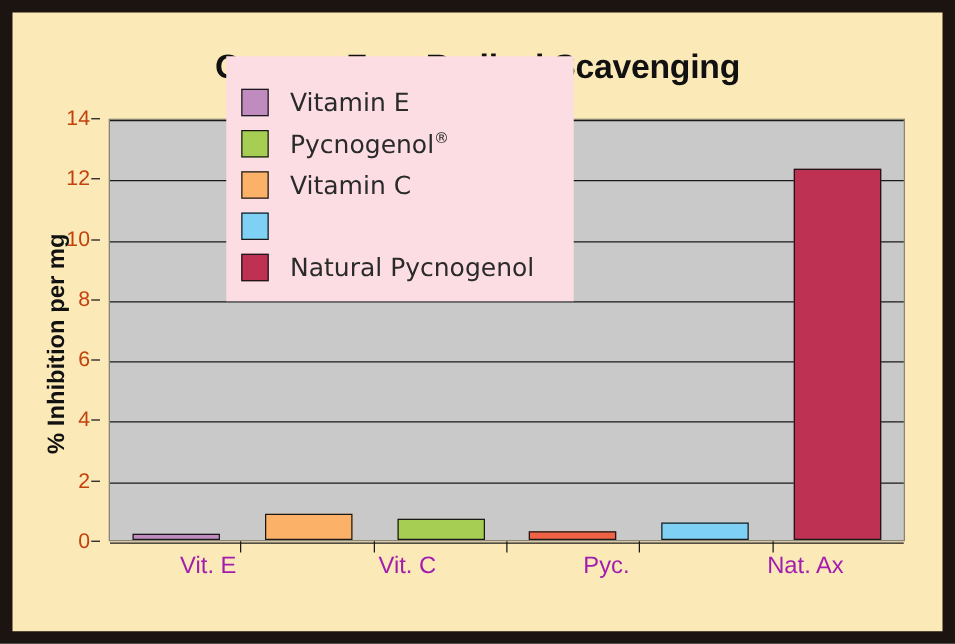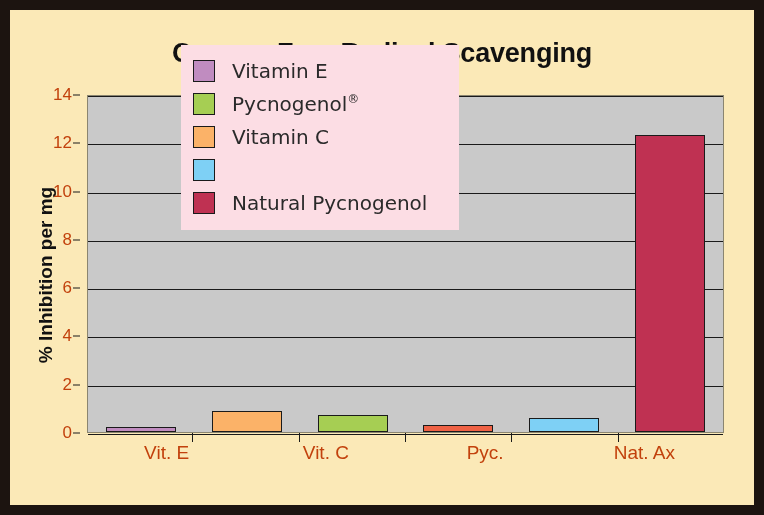--- a/index.html
+++ b/index.html
@@ -135,21 +135,21 @@
     position: absolute;
     left: 77px;
     top: 432px;
     width: 637px;
     display: flex;
   }
   .x-tick-cell {
     flex: 1 1 0;
     text-align: center;
     font-size: 19px;
-    color: #c2410c;
+    color: #a21caf;
     white-space: nowrap;
   }
   #x-tick-marks {
     position: absolute;
     left: 77px;
     top: 423px;
     width: 637px;
     height: 9px;
     display: flex;
   }
@@ -161,21 +161,21 @@
   }
   .x-tick-divider:last-child { border-right: none; }
 
   
   #legend {
     position: absolute;
     left: 171px;
     top: 35px;
     width: 278px;
     background: #fcdde4;
-    padding: 9px 12px 11px 12px;
+    padding: 20px 12px 11px 12px;
     box-sizing: border-box;
     z-index: 5;
   }
   .legend-row {
     display: flex;
     align-items: center;
     height: 33px;
   }
   .legend-swatch {
     width: 22px;

